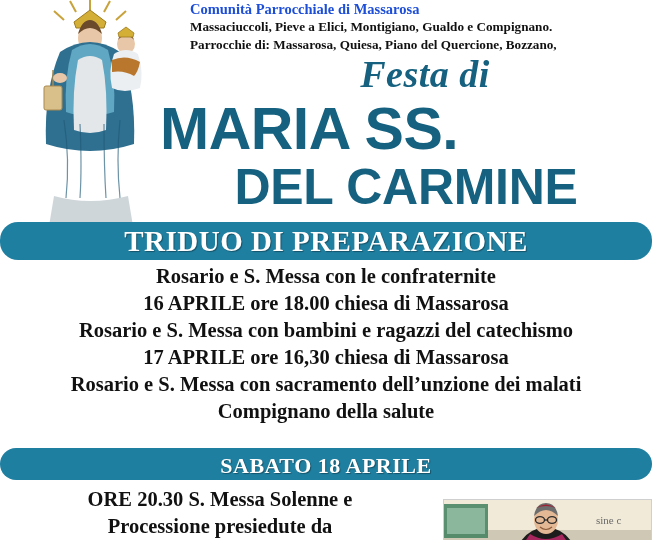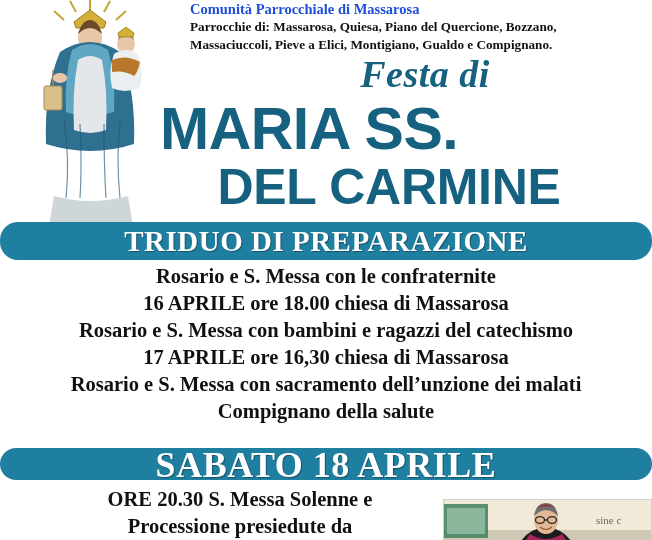--- a/index.html
+++ b/index.html
@@ -82,21 +82,21 @@
     font-weight: bold;
     font-size: 59px;
     color: #15617f;
     line-height: 1;
     text-align: left;
     letter-spacing: -0.5px;
     white-space: nowrap;
   }
   .carmine {
     position: absolute;
-    left: 143px;
+    left: 160px;
     top: 162px;
     width: 492px;
     font-family: "Liberation Sans", sans-serif;
     font-weight: bold;
     font-size: 50px;
     color: #15617f;
     line-height: 1;
     text-align: center;
     letter-spacing: -0.3px;
     white-space: nowrap;
@@ -119,21 +119,21 @@
     top: 222px;
     height: 38px;
     line-height: 38px;
     font-size: 29px;
     letter-spacing: 0.5px;
   }
   .bar-sabato {
     top: 448px;
     height: 32px;
     line-height: 35px;
-    font-size: 36px;
+    font-size: 22px;
     letter-spacing: 0.5px;
   }
 
   
   .program {
     position: absolute;
     left: 0;
     top: 263px;
     width: 652px;
     text-align: center;
@@ -154,21 +154,20 @@
     top: 486px;
     width: 652px;
     height: 54px;
   }
   .bottom-text {
     position: absolute;
     left: 0;
     top: 0;
     width: 440px;
     text-align: center;
-    padding-left: 20px;
   }
   .bottom-text .line {
     font-family: "Liberation Serif", serif;
     font-weight: bold;
     font-size: 20.5px;
     color: #111111;
     line-height: 1.32;
     white-space: nowrap;
   }
   .photo {
@@ -227,22 +226,22 @@
         <path d="M104 124 q0 44 2 74"></path>
         <path d="M120 120 q-4 40 0 78"></path>
       </g>
 
       <path d="M54 196 q36 10 74 0 l6 36 l-86 0 z" fill="#cfd6da"></path>
     </svg>
   </div>
 
   <div class="header-block">
     <p class="community-line">Comunità Parrocchiale di Massarosa</p>
+    <p class="parish-line">Massaciuccoli, Pieve a Elici, Montigiano, Gualdo e Compignano.</p>
     <p class="parish-line">Parrocchie di: Massarosa, Quiesa, Piano del Quercione, Bozzano,</p>
-    <p class="parish-line">Massaciuccoli, Pieve a Elici, Montigiano, Gualdo e Compignano.</p>
   </div>
 
   <div class="festa">Festa di</div>
   <div class="maria">MARIA SS.</div>
   <div class="carmine">DEL CARMINE</div>
 
   <div class="bar bar-triduo">TRIDUO DI PREPARAZIONE</div>
 
   <div class="program">
     <div class="line">Rosario e  S. Messa con le confraternite</div>

